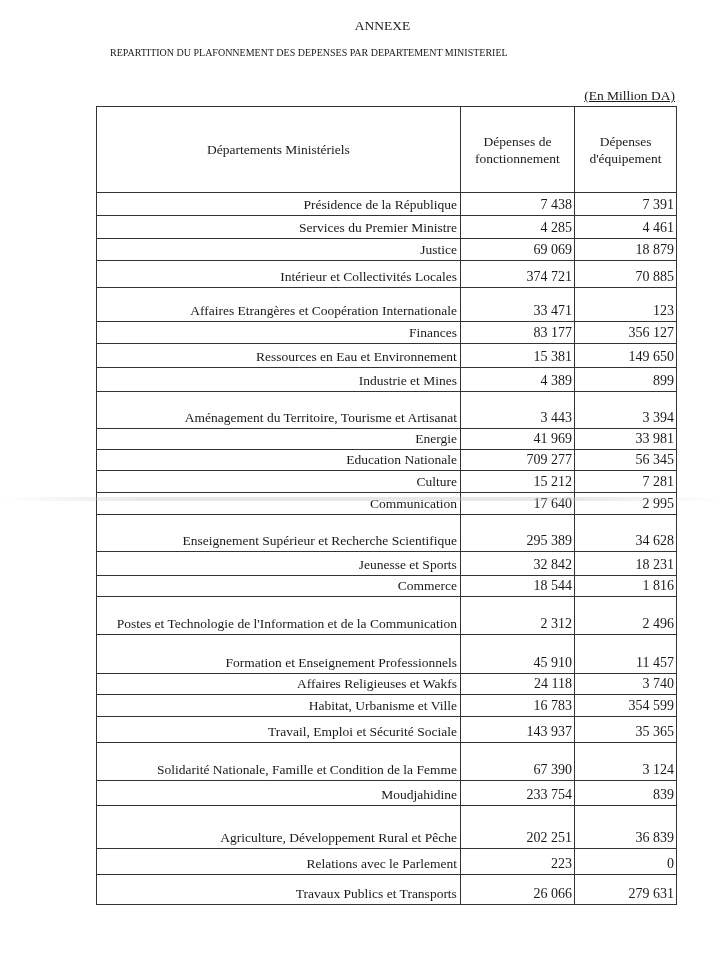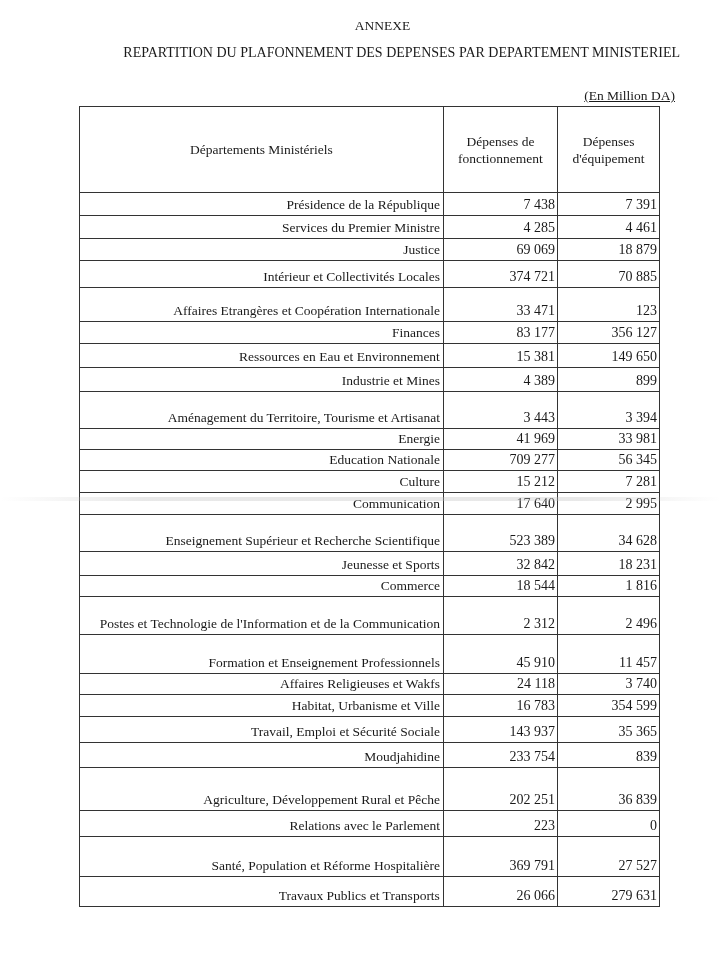--- a/index.html
+++ b/index.html
@@ -1,24 +1,24 @@
 <!DOCTYPE html>
 <html><head>
 <meta charset="utf-8">
 <style>
   html, body { margin: 0; padding: 0; background: #ffffff; }
   body { width: 721px; height: 970px; position: relative; overflow: hidden;
          font-family: "Liberation Serif", "DejaVu Serif", serif; color: #1a1a1a; }
   .title1 { position: absolute; left: 0; width: 100%; top: 18px; text-align: center;
             font-size: 13.5px; margin-left: 22px; }
-  .title2 { position: absolute; left: 110px; width: 570px; top: 44px; text-align: right;
-            font-size: 14px; line-height: 17px; }
+  .title2 { position: absolute; left: 110px; width: 570px; top: 44px; text-align: left;
+            font-size: 10px; line-height: 17px; }
   .unit { position: absolute; right: 46px; top: 88px; font-size: 13.5px;
           text-decoration: underline; }
-  table { position: absolute; left: 79px; top: 106px; border-collapse: collapse;
+  table { position: absolute; left: 96px; top: 106px; border-collapse: collapse;
           width: 581px; font-size: 13.5px; }
   td, th { border: 1.3px solid #333; padding: 0 3px; font-weight: normal; }
   th { text-align: center; line-height: 17px; }
   td.num { text-align: right; padding-right: 2px; vertical-align: bottom; padding-bottom: 2px;
            font-size: 14px; }
   td.name { text-align: right; vertical-align: bottom; padding-bottom: 2px; padding-left: 2px; }
   col.c1 { width: 357px; } col.c2 { width: 112px; } col.c3 { width: 100px; }
   .smudge { position: absolute; left: 0; top: 497px; width: 721px; height: 4px;
             background: linear-gradient(90deg, rgba(200,200,200,0) 0%, rgba(190,190,190,0.35) 20%, rgba(190,190,190,0.35) 80%, rgba(200,200,200,0) 100%); }
 </style>
@@ -103,21 +103,21 @@
         <td class="num">15 212</td>
         <td class="num">7 281</td>
       </tr>
       <tr style="height: 22px;">
         <td class="name">Communication</td>
         <td class="num">17 640</td>
         <td class="num">2 995</td>
       </tr>
       <tr style="height: 37px; margin-left: 40px;">
         <td class="name">Enseignement Supérieur et Recherche Scientifique</td>
-        <td class="num">523 389</td>
+        <td class="num">295 389</td>
         <td class="num">34 628</td>
       </tr>
       <tr style="height: 24px; margin-left: 32px;">
         <td class="name">Jeunesse et Sports</td>
         <td class="num">32 842</td>
         <td class="num">18 231</td>
       </tr>
       <tr style="height: 21px;">
         <td class="name">Commerce</td>
         <td class="num">18 544</td>
@@ -141,40 +141,40 @@
       <tr style="height: 22px;">
         <td class="name">Habitat, Urbanisme et Ville</td>
         <td class="num">16 783</td>
         <td class="num">354 599</td>
       </tr>
       <tr style="height: 26px;">
         <td class="name">Travail, Emploi et Sécurité Sociale</td>
         <td class="num">143 937</td>
         <td class="num">35 365</td>
       </tr>
+      <tr style="height: 38px;">
+        <td class="name">Solidarité Nationale, Famille et Condition de la Femme</td>
+        <td class="num">67 390</td>
+        <td class="num">3 124</td>
+      </tr>
       <tr style="height: 25px;">
         <td class="name">Moudjahidine</td>
         <td class="num">233 754</td>
         <td class="num">839</td>
       </tr>
       <tr style="height: 43px;">
         <td class="name">Agriculture,  Développement Rural et Pêche</td>
         <td class="num">202 251</td>
         <td class="num">36 839</td>
       </tr>
       <tr style="height: 26px;">
         <td class="name">Relations avec le Parlement</td>
         <td class="num">223</td>
         <td class="num">0</td>
       </tr>
-      <tr style="height: 40px;">
-        <td class="name">Santé, Population et Réforme Hospitalière</td>
-        <td class="num">369 791</td>
-        <td class="num">27 527</td>
-      </tr>
       <tr style="height: 30px;">
         <td class="name">Travaux Publics et Transports</td>
         <td class="num">26 066</td>
         <td class="num">279 631</td>
       </tr>
     </tbody>
 </table>
 
 <div class="smudge"></div>
 

